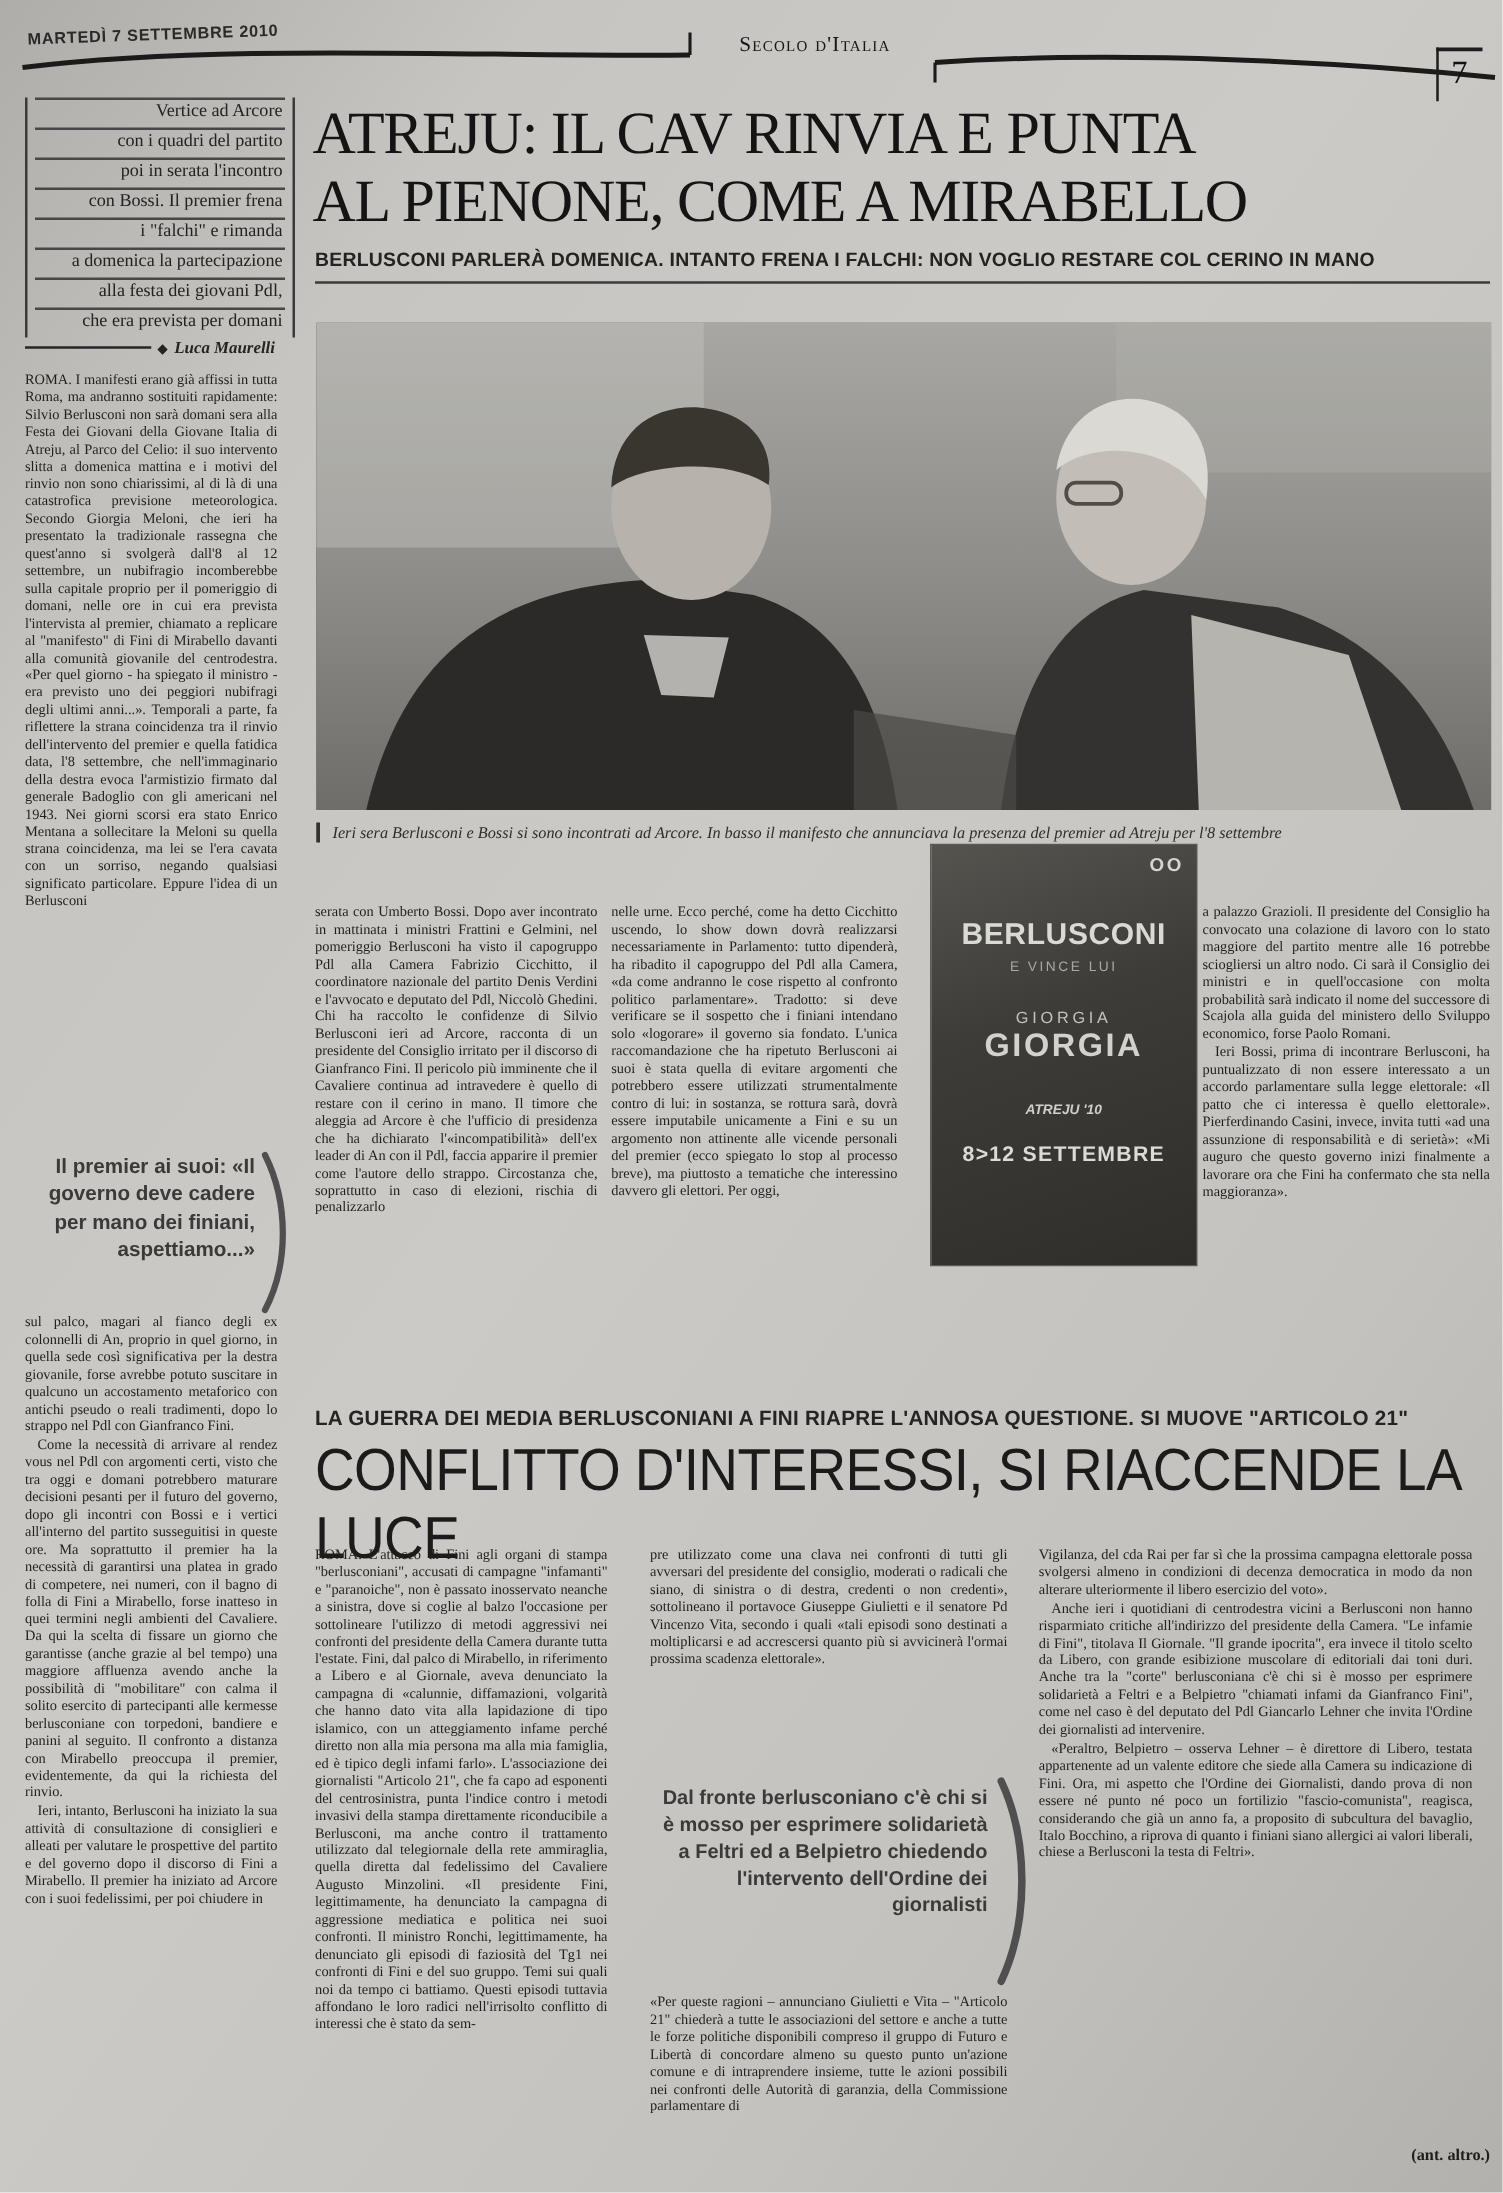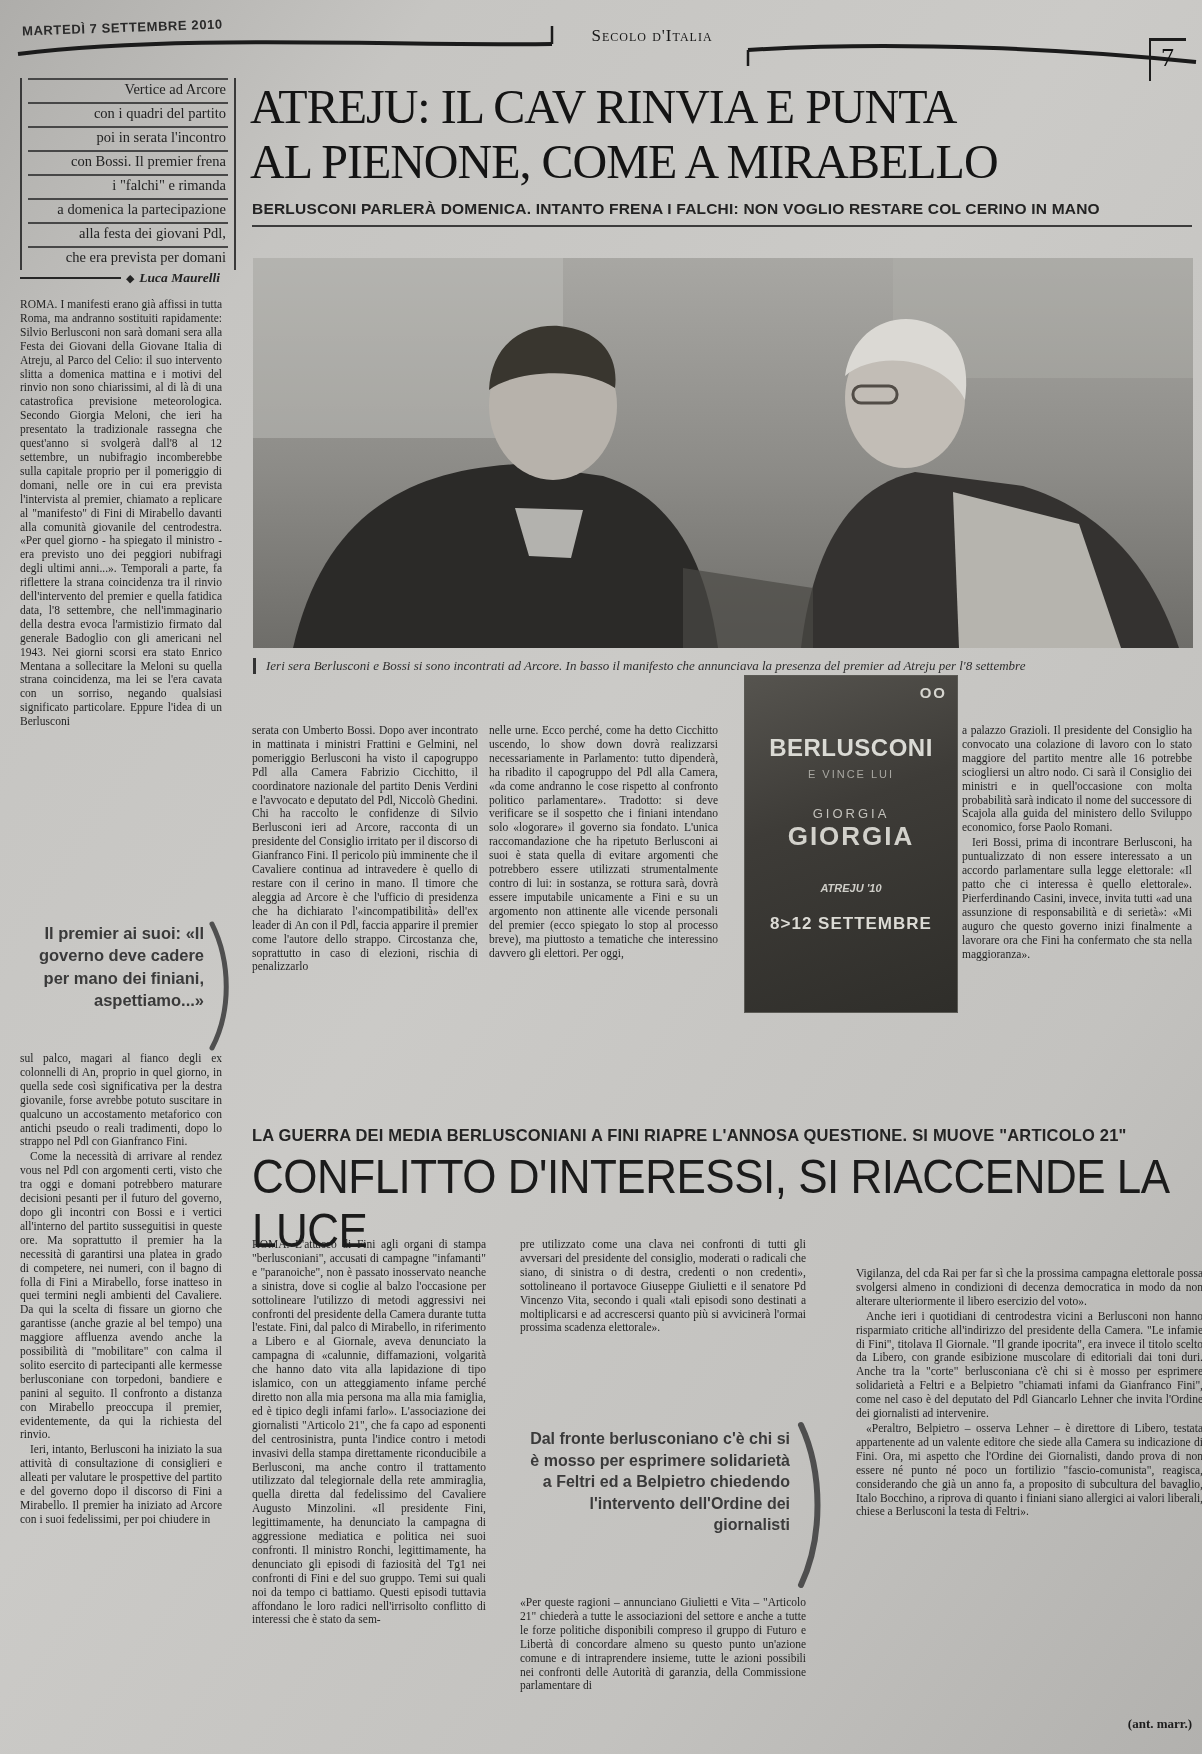--- a/index.html
+++ b/index.html
@@ -51,21 +51,21 @@
   .poster .l2{margin-top:26px;font-size:13px;letter-spacing:3px;color:#c3c2bc;}
   .poster .l3{font-size:26px;font-weight:bold;letter-spacing:2px;color:#d2d1cb;}
   .poster .l4{margin-top:30px;font-size:11px;font-weight:bold;font-style:italic;color:#cfcec8;}
   .poster .l5{margin-top:20px;font-size:17px;font-weight:bold;letter-spacing:1px;color:#dcdbd5;}
   
   .kicker{left:252px;top:1126px;width:940px;font-family:"Liberation Sans",sans-serif;font-weight:bold;font-size:16.5px;letter-spacing:.2px;color:#242424;}
   .headline2{left:252px;top:1150px;width:940px;font-family:"Liberation Sans",sans-serif;font-weight:400;font-size:44px;letter-spacing:-.5px;transform:scaleY(1.08);transform-origin:top left;color:#1b1b1b;}
   .a2c1{left:252px;top:1238px;width:234px;height:512px;}
   .a2c2a{left:520px;top:1238px;width:286px;height:178px;}
   .a2c2b{left:520px;top:1596px;width:286px;height:152px;}
-  .a2c3{left:856px;top:1238px;width:347px;height:472px;margin-top:29px;}
+  .a2c3{left:831px;top:1238px;width:347px;height:472px;}
   .signature{left:845px;top:1716px;width:347px;text-align:right;font-weight:bold;font-size:13px;color:#1d1d1d;}
 </style>
 </head>
 <body>
 
 <svg class="abs" style="left:0;top:0;" width="1202" height="80" viewBox="0 0 1202 80">
   <path d="M18 54 C180 34, 390 46, 552 44" stroke="#1b1b1b" stroke-width="4" fill="none"></path>
   <path d="M552 44 L552 26" stroke="#1b1b1b" stroke-width="2.5" fill="none"></path>
   <path d="M748 50 C900 40, 1080 50, 1196 62" stroke="#1b1b1b" stroke-width="4" fill="none"></path>
   <path d="M748 50 L748 66" stroke="#1b1b1b" stroke-width="2.5" fill="none"></path>
@@ -181,13 +181,13 @@
 <div class="abs bodytxt a2c2b">
   <p class="first">«Per queste ragioni – annunciano Giulietti e Vita – "Articolo 21" chiederà a tutte le associazioni del settore e anche a tutte le forze politiche disponibili compreso il gruppo di Futuro e Libertà di concordare almeno su questo punto un'azione comune e di intraprendere insieme, tutte le azioni possibili nei confronti delle Autorità di garanzia, della Commissione parlamentare di</p>
 </div>
 
 <div class="abs bodytxt a2c3">
   <p class="first">Vigilanza, del cda Rai per far sì che la prossima campagna elettorale possa svolgersi almeno in condizioni di decenza democratica in modo da non alterare ulteriormente il libero esercizio del voto».</p>
   <p>Anche ieri i quotidiani di centrodestra vicini a Berlusconi non hanno risparmiato critiche all'indirizzo del presidente della Camera. "Le infamie di Fini", titolava Il Giornale. "Il grande ipocrita", era invece il titolo scelto da Libero, con grande esibizione muscolare di editoriali dai toni duri. Anche tra la "corte" berlusconiana c'è chi si è mosso per esprimere solidarietà a Feltri e a Belpietro "chiamati infami da Gianfranco Fini", come nel caso è del deputato del Pdl Giancarlo Lehner che invita l'Ordine dei giornalisti ad intervenire.</p>
   <p>«Peraltro, Belpietro – osserva Lehner – è direttore di Libero, testata appartenente ad un valente editore che siede alla Camera su indicazione di Fini. Ora, mi aspetto che l'Ordine dei Giornalisti, dando prova di non essere né punto né poco un fortilizio "fascio-comunista", reagisca, considerando che già un anno fa, a proposito di subcultura del bavaglio, Italo Bocchino, a riprova di quanto i finiani siano allergici ai valori liberali, chiese a Berlusconi la testa di Feltri».</p>
 </div>
 
-<div class="abs signature">(ant. marr.)</div>
+<div class="abs signature">(ant. altro.)</div>
 
 </body></html>

